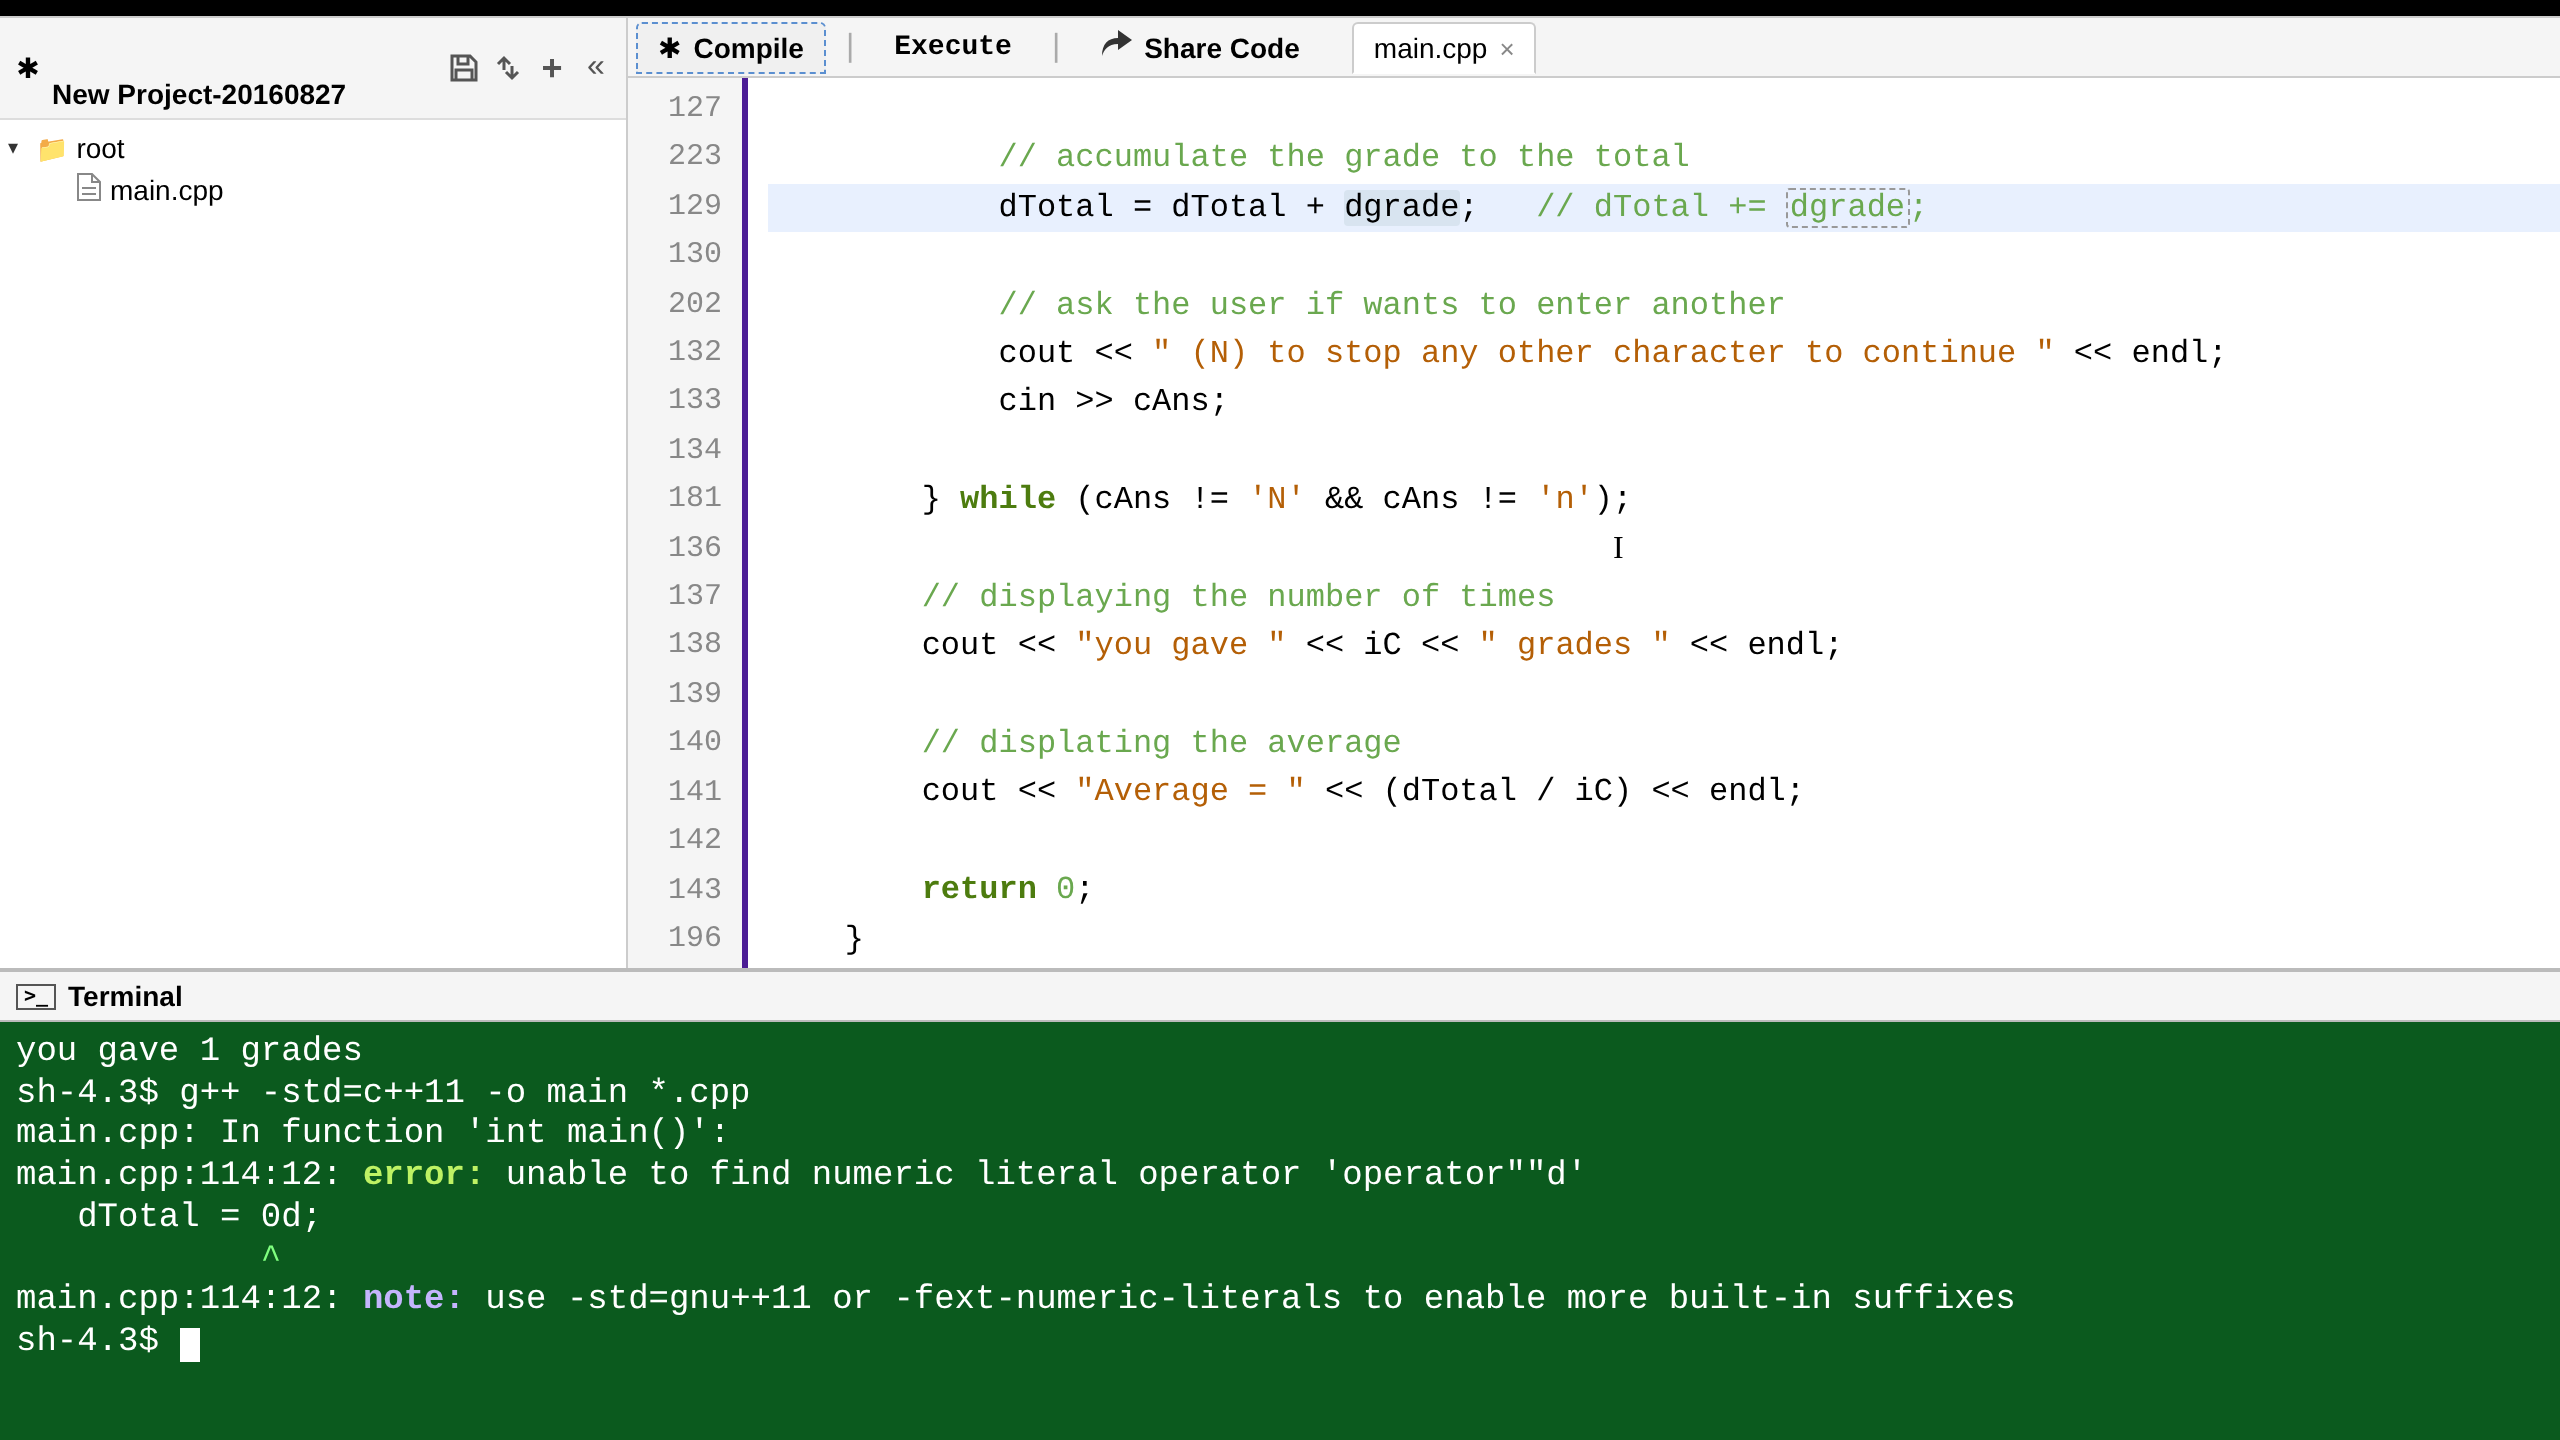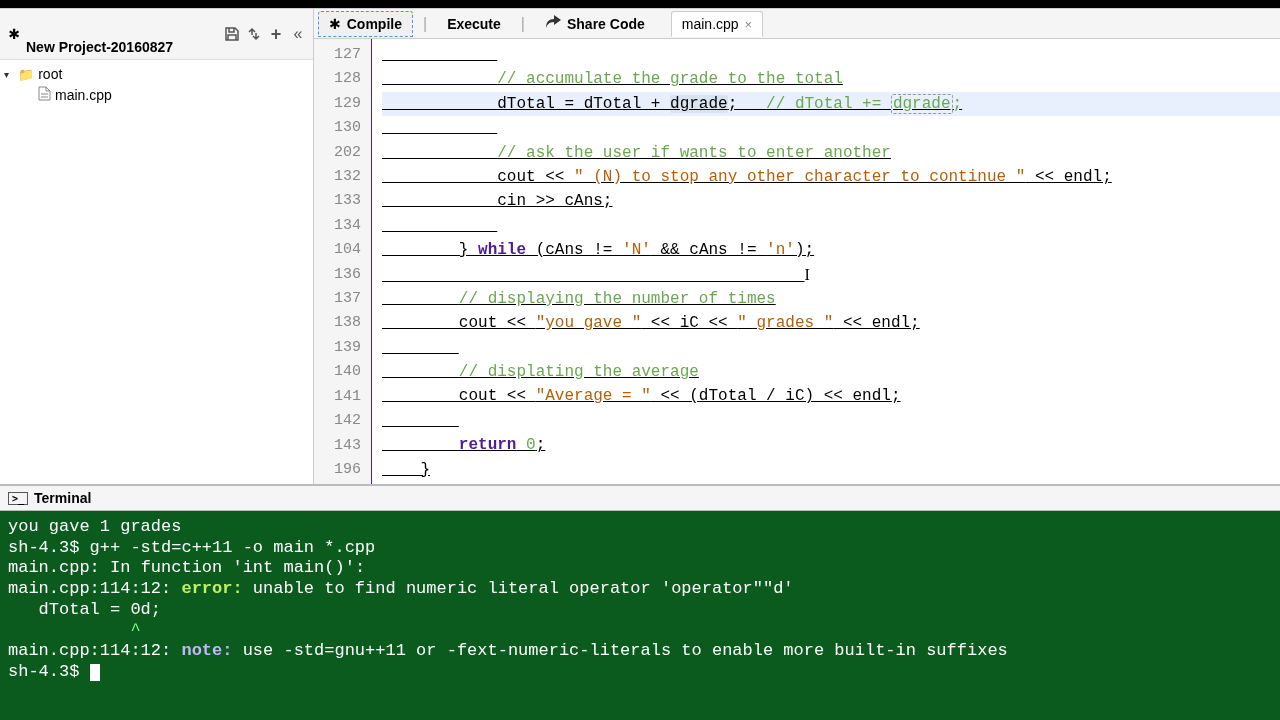--- a/index.html
+++ b/index.html
@@ -18,26 +18,26 @@
 .folder-icon { color: #e8b020; margin-right: 4px; font-size: 13px; }
 .editor-area { flex: 1; display: flex; flex-direction: column; background: #fff; }
 .editor-tabs { display: flex; align-items: center; border-bottom: 1px solid #ccc; background: #f5f5f5; padding: 2px 4px; gap: 2px; height: 30px; }
 .etab { display: flex; align-items: center; padding: 4px 10px; border: 1px solid #ccc; border-radius: 3px 3px 0 0; background: #f0f0f0; font-size: 14px; gap: 6px; cursor: pointer; }
 .etab.compile { border: 1px dashed #5b8fd0; }
 .etab .cog { font-size: 14px; }
 .tab-sep { color: #aaa; padding: 0 8px; font-size: 16px; }
 .file-tab { display: flex; align-items: center; padding: 4px 10px; background: #fff; border: 1px solid #ccc; border-bottom: 1px solid #fff; border-radius: 3px 3px 0 0; margin-bottom: -1px; font-size: 14px; gap: 6px; }
 .close-x { color: #888; font-size: 13px; cursor: pointer; }
 .code-scroll { flex: 1; display: flex; overflow: hidden; font-family: "Courier New", monospace; font-size: 16px; background: #fff; }
-.gutter { background: #f5f5f5; color: #888; text-align: right; padding: 4px 10px 4px 20px; border-right: 1px solid #4c1d95; line-height: 24.4px; font-size: 15px; user-select: none; }
-.code-lines { flex: 1; padding: 4px 0 4px 10px; line-height: 24.4px; white-space: pre; position: relative; text-decoration: underline; }
+.gutter { background: #f5f5f5; color: #888; text-align: right; padding: 4px 10px 4px 20px; border-right: 3px solid #4c1d95; line-height: 24.4px; font-size: 15px; user-select: none; }
+.code-lines { flex: 1; padding: 4px 0 4px 10px; line-height: 24.4px; white-space: pre; position: relative; }
 .line { height: 24.4px; }
 .line.hl { background: #e8f0fe; }
 .cmt { color: #6aa84f; }
-.kw { color: #4c1d95; font-weight: bold; }
+.kw { color: #4d7c0f; font-weight: bold; }
 .str-lit { color: #b45f06; }
 .num { color: #6aa84f; }
 .hl-var { background: #d8e4f0; border-radius: 2px; }
 .hl-var2 { border: 1px dashed #999; border-radius: 2px; padding: 0 1px; }
 .cursor-i { display: inline-block; font-family: serif; }
 .terminal-hdr { display: flex; align-items: center; padding: 4px 8px; border-top: 2px solid #bbb; border-bottom: 1px solid #bbb; background: #f5f5f5; font-size: 14px; gap: 6px; font-weight: bold; }
 .term-icon { border: 1px solid #555; padding: 0 3px; font-size: 10px; font-family: monospace; }
 .terminal { background: #0b5a1e; color: #fff; font-family: "Courier New", monospace; font-size: 17px; padding: 6px 8px; line-height: 1.22; height: 228px; white-space: pre; }
 .t-err { color: #bef264; font-weight: bold; }
 .t-note { color: #c4b5fd; font-weight: bold; }
@@ -88,21 +88,21 @@
     </div>
   </div>
 
   <div class="editor-area">
     <div class="editor-tabs">
       <div class="etab compile">
         <span class="cog">✱</span>
         <b>Compile</b>
       </div>
       <span class="tab-sep">|</span>
-      <div class="etab" style="border:none;background:transparent;">
+      <div class="etab" style="border:none;background:transparent;font-family:Liberation Mono, monospace;">
         <b>Execute</b>
       </div>
       <span class="tab-sep">|</span>
       <div class="etab" style="border:none;background:transparent;text-align:center;">
         <span>
           <svg width="16" height="14" viewBox="0 0 16 14">
               <path fill="#333" d="M9 0l7 5-7 5V7C4 7 2 10 1 13c0-6 3-9 8-9z"></path>
             </svg>
         </span>
         <b>Share Code</b>
@@ -110,28 +110,28 @@
       <div style="width:12px;"></div>
       <div class="file-tab">
         <span>main.cpp</span>
         <span class="close-x">×</span>
       </div>
     </div>
 
     <div class="code-scroll">
       <div class="gutter" id="gutter">
           <div>127</div>
-          <div>128</div>
+          <div>223</div>
           <div>129</div>
           <div>130</div>
           <div>202</div>
           <div>132</div>
           <div>133</div>
           <div>134</div>
-          <div>104</div>
+          <div>181</div>
           <div>136</div>
           <div>137</div>
           <div>138</div>
           <div>139</div>
           <div>140</div>
           <div>141</div>
           <div>142</div>
           <div>143</div>
           <div>196</div>
         </div>

